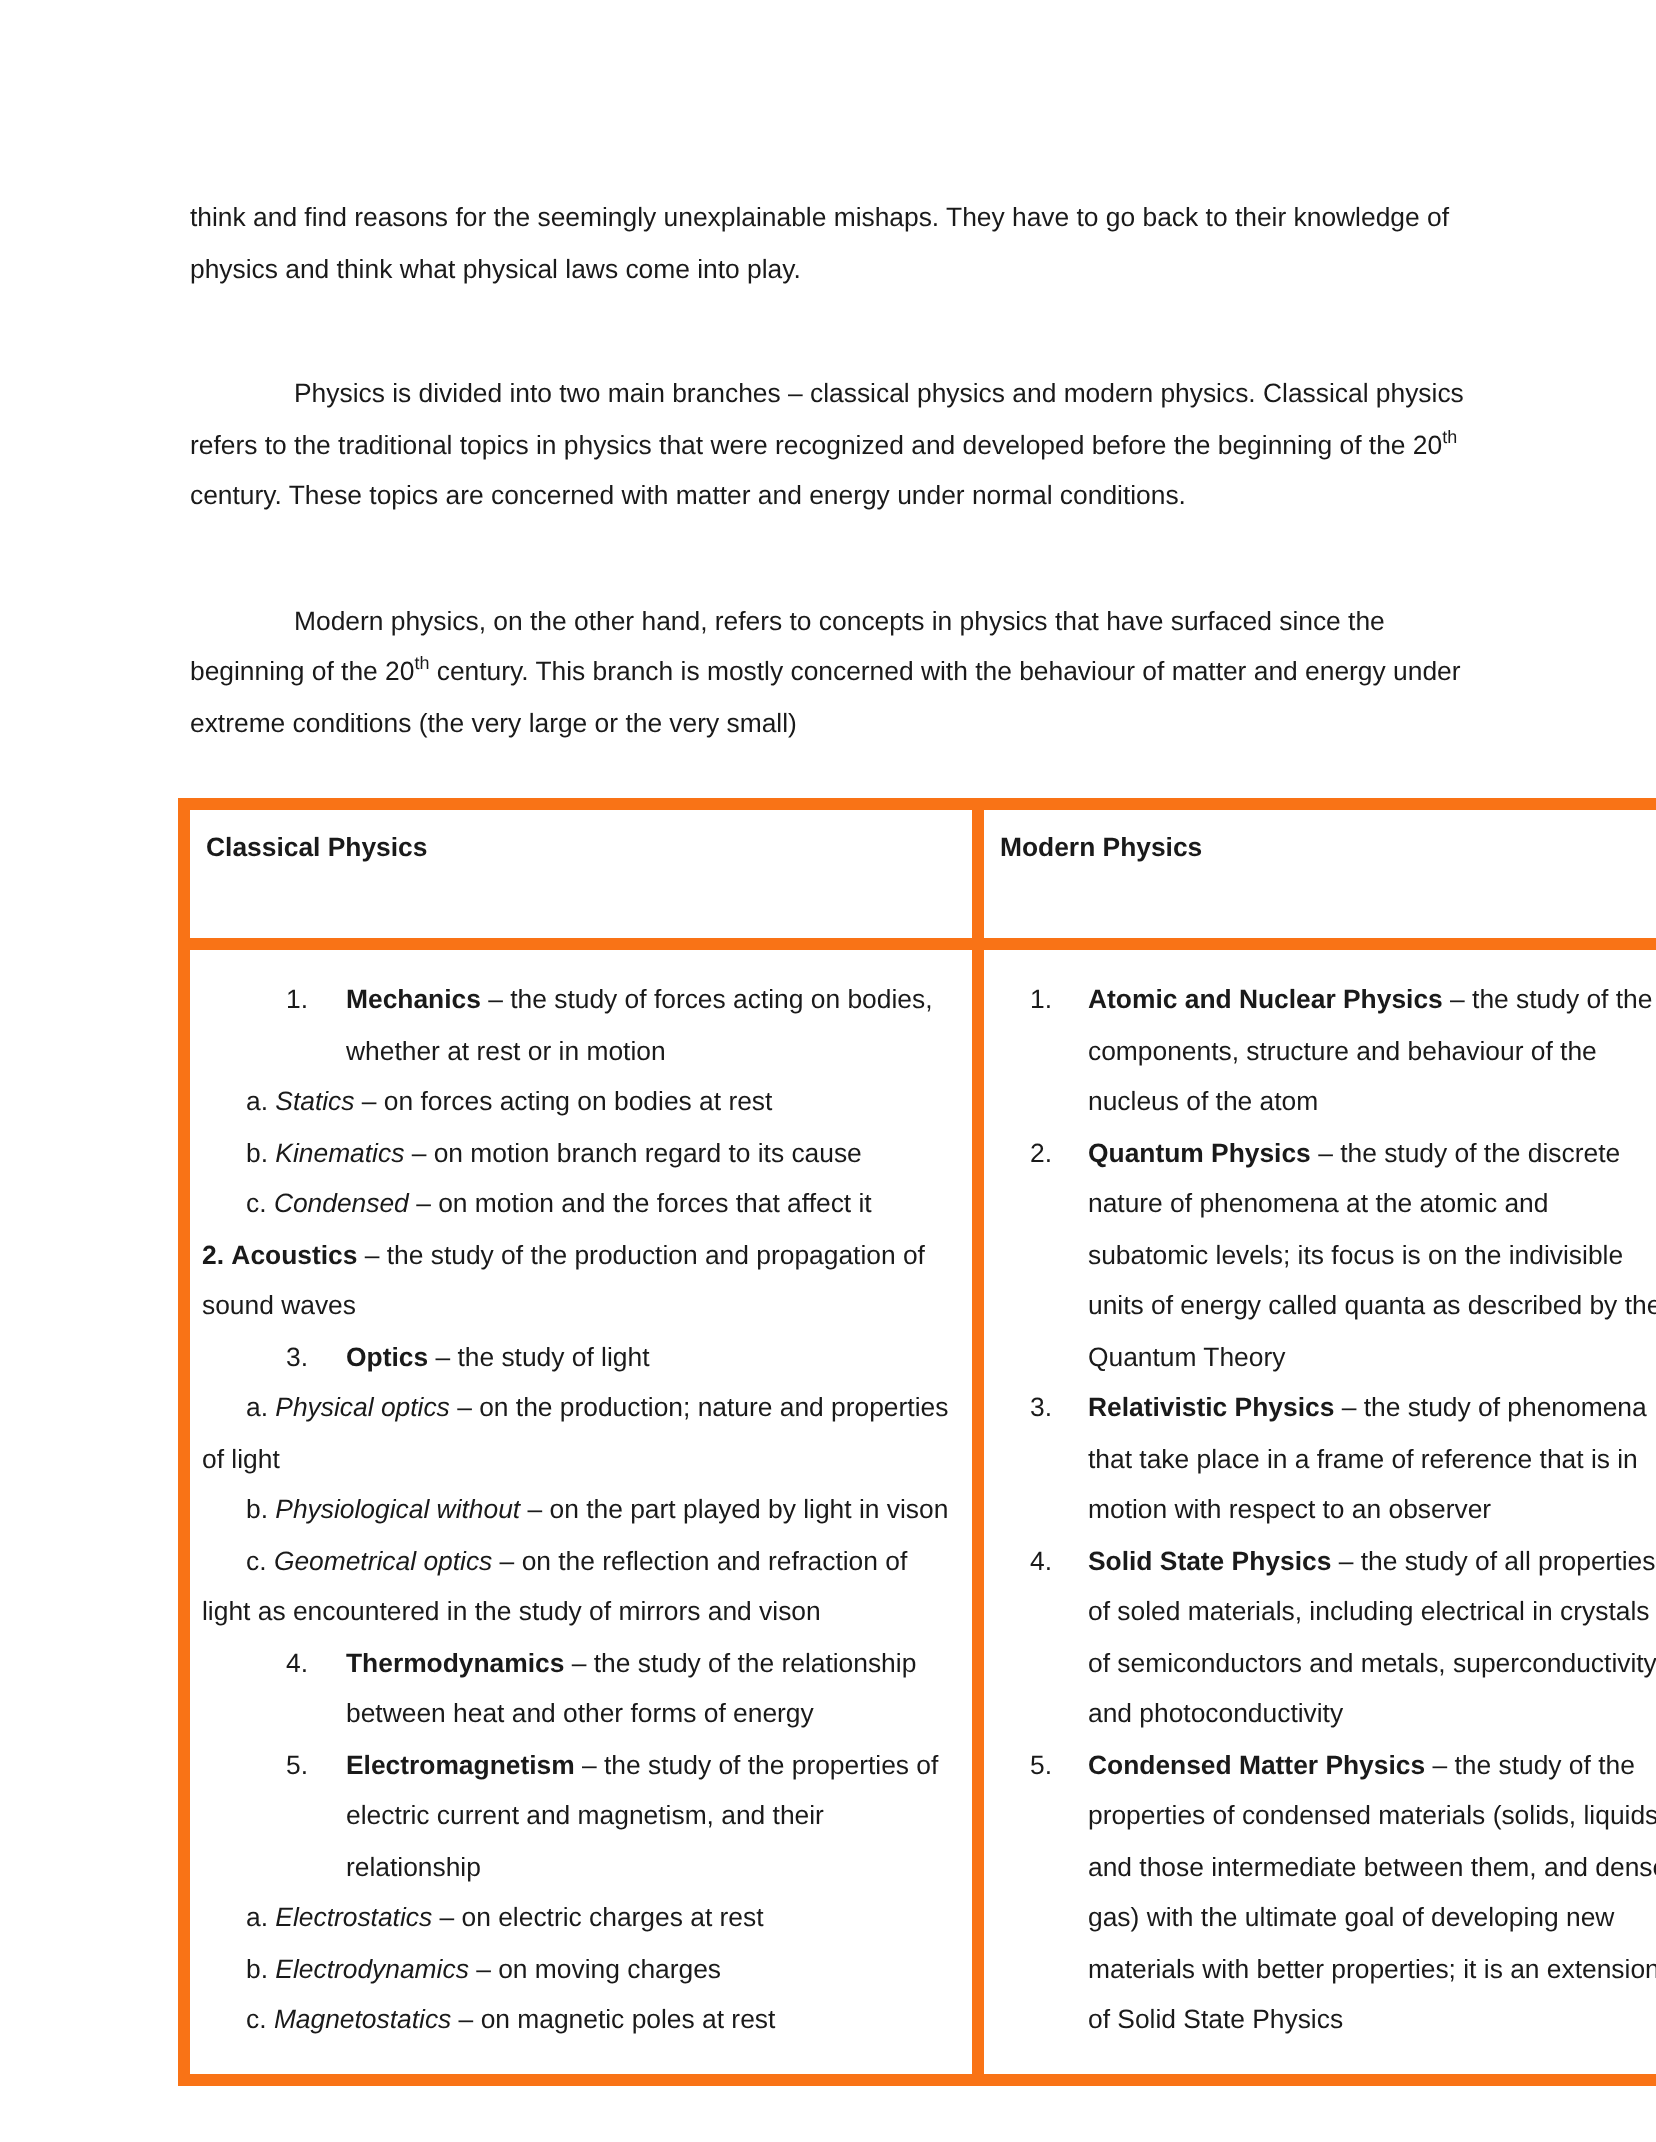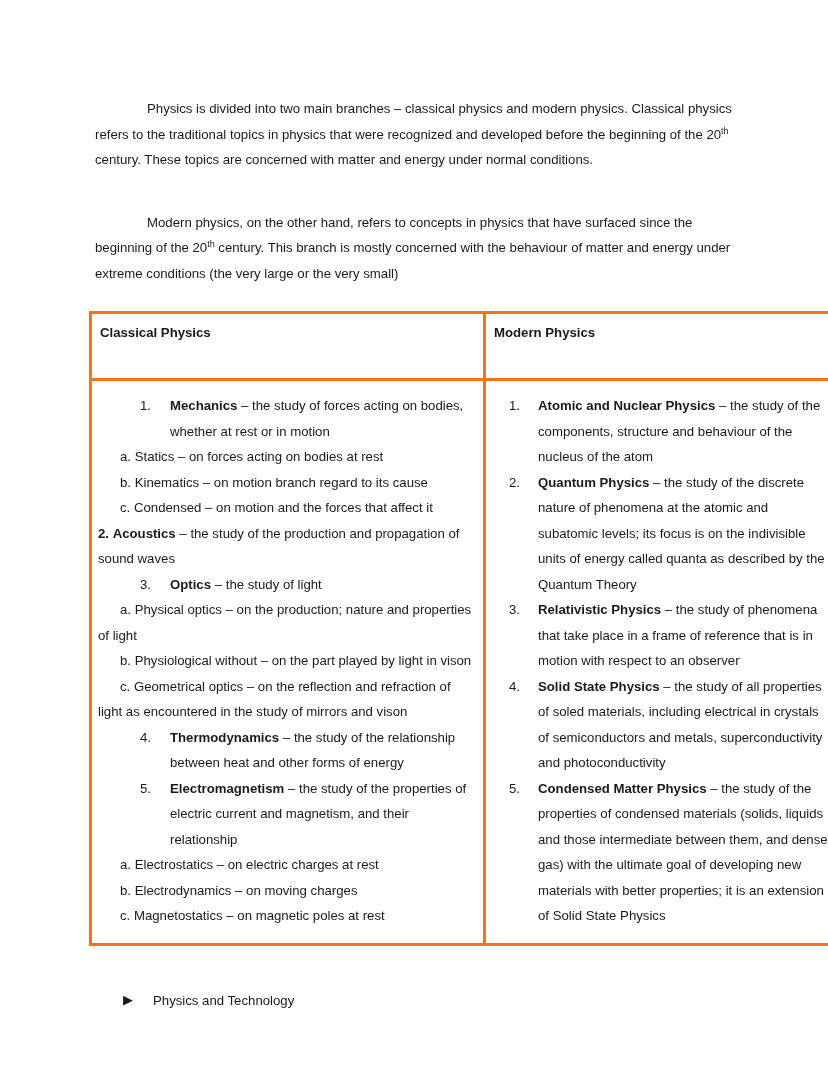--- a/index.html
+++ b/index.html
@@ -46,21 +46,21 @@
 
   
   table.branches {
     border-collapse: collapse;
     width: 729px;
     margin-top: 25px;
     margin-left: -6px;
     table-layout: fixed;
   }
   table.branches td {
-    border: 3px solid #f97316;
+    border: 6px solid #f97316;
     vertical-align: top;
     padding: 0;
   }
   td.col-left  { width: 383px; }
   td.col-right { width: 346px; }
 
   .hdr-cell {
     height: 55px;
     padding: 9px 0 0 8px !important;
     font-size: 13.2px;
@@ -100,21 +100,21 @@
   }
 
   
   .sub-item {
     margin: 0;
     padding-left: 0;
     text-indent: 22px;
   }
 
   .b { font-weight: bold; text-align: center; }
-  .i { }
+  .i { font-style: italic; }
 
   
   .bullet-head {
     margin: 44px 0 0 0;
     padding-left: 30px;
     position: relative;
     font-size: 13.2px;
     line-height: 22px;
   }
   .bullet-head .tri {
@@ -128,20 +128,23 @@
     display: inline-block;
     margin-left: 28px;
   }
 </style>
 </head>
 <body>
 
 <div class="page">
 
   <div>
+    <p class="body-text para">
+      <span>think and find reasons for the seemingly unexplainable mishaps. They have to go back to their knowledge of physics and think what physical laws come into play.</span>
+    </p>
 
     <p class="body-text para indent-first"><span>Physics is divided into two main branches – classical physics and modern physics. Classical physics refers to the traditional topics in physics that were recognized and developed before the beginning of the 20</span><sup>th</sup><span> century. These topics are concerned with matter and energy under normal conditions.</span></p>
 
     <p class="body-text para indent-first"><span>Modern physics, on the other hand, refers to concepts in physics that have surfaced since the beginning of the 20</span><sup>th</sup><span> century. This branch is mostly concerned with the behaviour of matter and energy under extreme conditions (the very large or the very small)</span></p>
   </div>
 
   <table class="branches">
     <tbody>
       <tr>
         <td class="col-left hdr-cell">Classical Physics</td>

